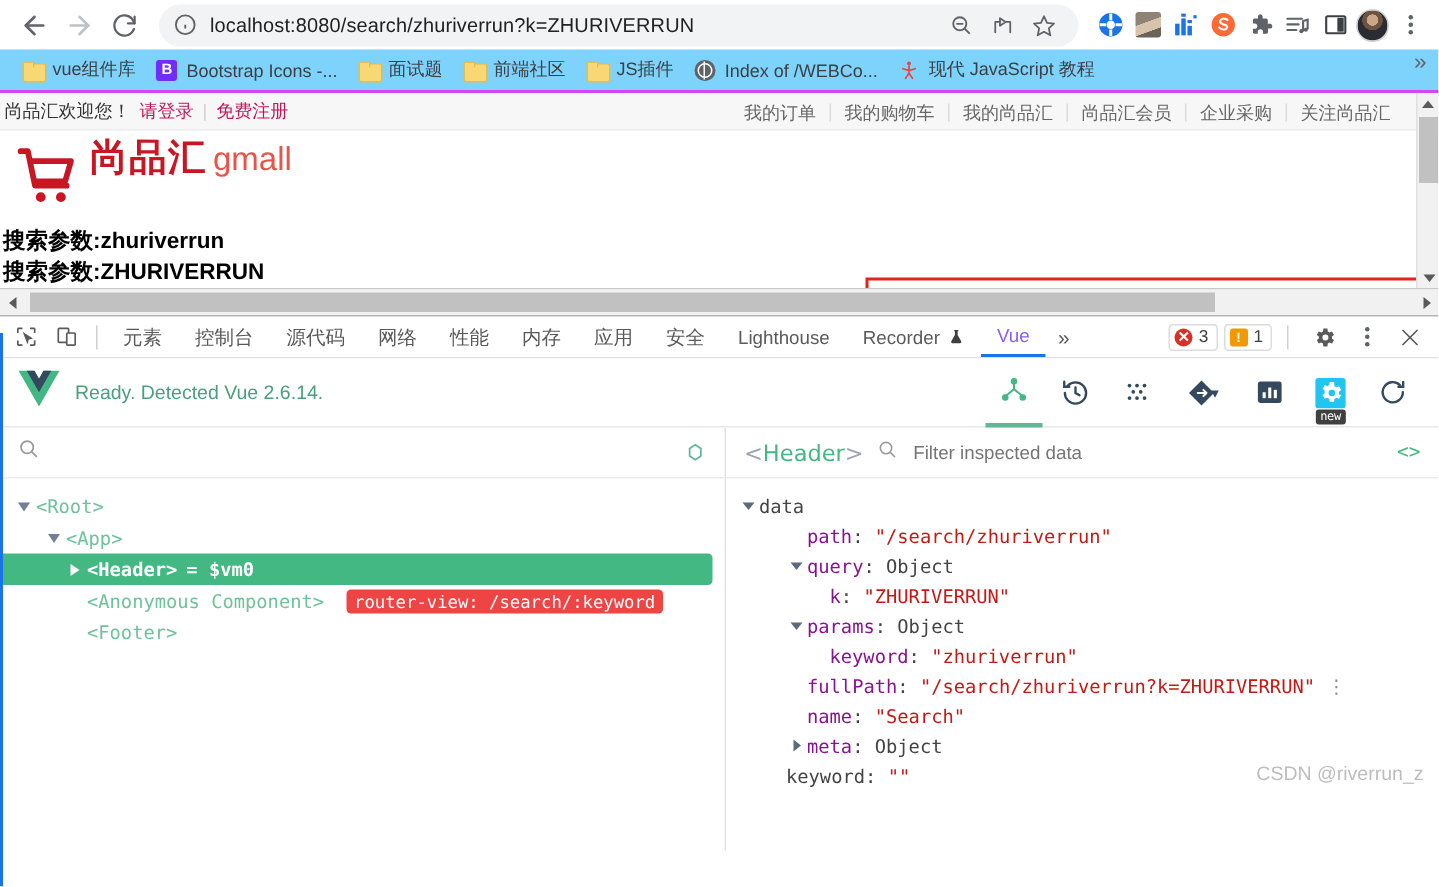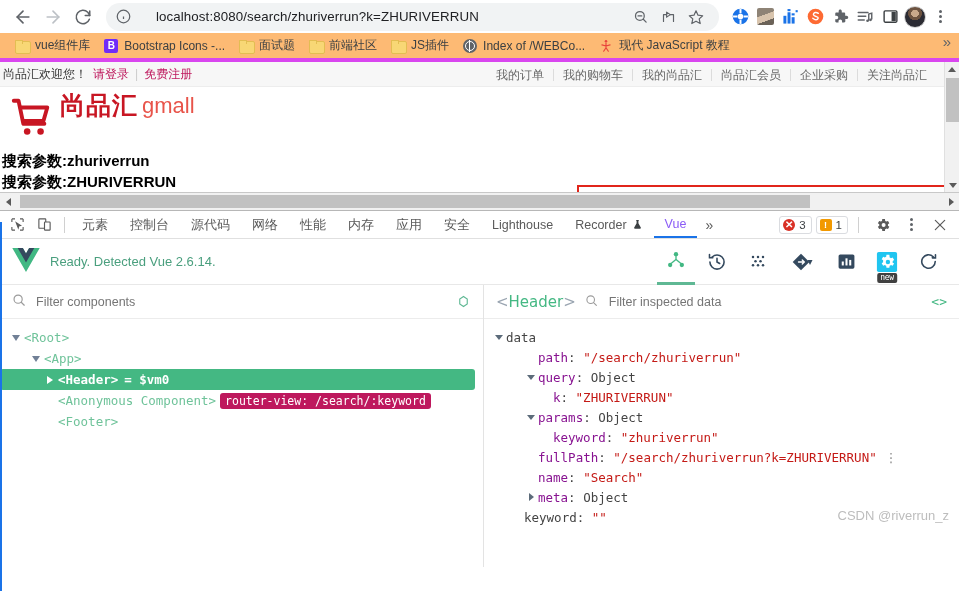--- a/index.html
+++ b/index.html
@@ -25,41 +25,41 @@
   .nav-btn svg { display: block; }
 
   .omnibox {
     flex: 1; height: 28px; background: #f1f3f4; border-radius: 14px;
     display: flex; align-items: center; margin: 0 6px 0 8px; padding: 0 10px;
     min-width: 0;
   }
   .omni-info { flex: none; color: #5f6368; margin-right: 9px; display: flex; align-items: center; }
   .omni-url {
     font-size: 13.3px; color: #202124; white-space: nowrap; overflow: hidden;
-    text-overflow: clip; flex: 1; letter-spacing: .1px; margin-left: 16px;
+    text-overflow: clip; flex: 1; letter-spacing: .1px;
   }
   .omni-actions { display: flex; align-items: center; gap: 2px; flex: none; }
   .omni-icon { width: 26px; height: 26px; display: flex; align-items: center; justify-content: center; color: #5f6368; }
 
   .ext-icons { display: flex; align-items: center; gap: 3px; flex: none; padding-left: 4px; }
   .ext { width: 22px; height: 22px; display: flex; align-items: center; justify-content: center; border-radius: 3px; }
   .ext svg, .ext div { display: block; }
 
   .avatar {
     width: 22px; height: 22px; border-radius: 50%;
     background: radial-gradient(circle at 50% 32%, #c9a88a 0 22%, #6d5340 23% 40%, #2b2b33 41% 100%);
     border: 1px solid #d2d2d2;
   }
   .kebab { width: 22px; display: flex; flex-direction: column; align-items: center; gap: 2px; }
   .kebab i { width: 3px; height: 3px; border-radius: 50%; background: #5f6368; display: block; }
 
   
   .bookmarks {
     height: 29px; display: flex; gap: 0;
-    background: #fdba74; padding: 0 8px; border-bottom: 4px solid #d946ef;
+    background: #7dd3fc; padding: 0 8px; border-bottom: 2px solid #d946ef;
     font-size: 12px; color: #3c4043; position: relative;
   }
   .bm { display: flex; align-items: center; gap: 6px; padding: 3px 7px; border-radius: 4px; white-space: nowrap; }
   .bm-label { font-size: 12px; color: #3c4043; }
   .folder-ico {
     width: 14px; height: 12px; position: relative; flex: none;
   }
   .folder-ico::before {
     content:''; position: absolute; left:0; top:1px; width:14px; height:11px;
     background:#f8d775; border-radius: 1px 2px 2px 2px;
@@ -195,22 +195,22 @@
   .tree { padding-top: 8px; font-family:"DejaVu Sans Mono", monospace; font-size:12.5px; }
   .tnode { display:flex; align-items:center; height:21px; padding-left:6px; }
   .tnode.sel { background:#44b883; }
   .tw { width:16px; display:flex; align-items:center; justify-content:center; flex:none; }
   .caret-d { width:0;height:0;border-left:4.5px solid transparent;border-right:4.5px solid transparent;border-top:6px solid #718096; }
   .caret-r { width:0;height:0;border-top:4.5px solid transparent;border-bottom:4.5px solid transparent;border-left:6px solid #fff; }
   .tname { color:#6fc39a; }
   .tnode.sel .tname { color:#fff; font-weight:bold; }
   .tvm { color:#fff; font-weight:bold; margin-left:6px; }
   .tag-router {
-    background:#be185d; color:#fff; font-size:11.5px; padding:1px 5px; border-radius:3px;
-    margin-left:4px; font-family:"DejaVu Sans Mono", monospace;
+    background:#ef4444; color:#fff; font-size:11.5px; padding:1px 5px; border-radius:3px;
+    margin-left:15px; font-family:"DejaVu Sans Mono", monospace;
   }
 
   
   .insp-row {
     height: 34px; display:flex; align-items:center; padding:0 12px;
     border-bottom:1px solid #ececec; gap:9px;
   }
   .insp-title { font-family:"DejaVu Sans", sans-serif; font-size:15px; }
   .insp-title .ang { color:#9aa5b1; }
   .insp-title .nm { color:#44b883; }
@@ -584,21 +584,20 @@
     <div class="vue-body">
 
       <div class="pane-left">
         <div class="filter-row">
           <span>
             <svg width="14" height="14" viewBox="0 0 24 24" fill="none" stroke="#9b9b9b" stroke-width="2" stroke-linecap="round">
                 <circle cx="10.5" cy="10.5" r="7"></circle>
                 <line x1="15.8" y1="15.8" x2="21" y2="21"></line>
               </svg>
           </span>
-          <input class="filter-input" style="border: none; outline: none; background: transparent; font-family: &quot;Liberation Sans&quot;, sans-serif;" placeholder="Filter components">
           <span class="filter-right">
             <svg width="15" height="15" viewBox="0 0 24 24" fill="none" stroke="#5fb894" stroke-width="1.8">
                 <path d="M12 4l6 4v8l-6 4-6-4V8z"></path>
               </svg>
           </span>
         </div>
         <div class="tree">
           <div class="tnode" style="padding-left:8px">
             <span class="tw">
                 <span class="caret-d"></span>

